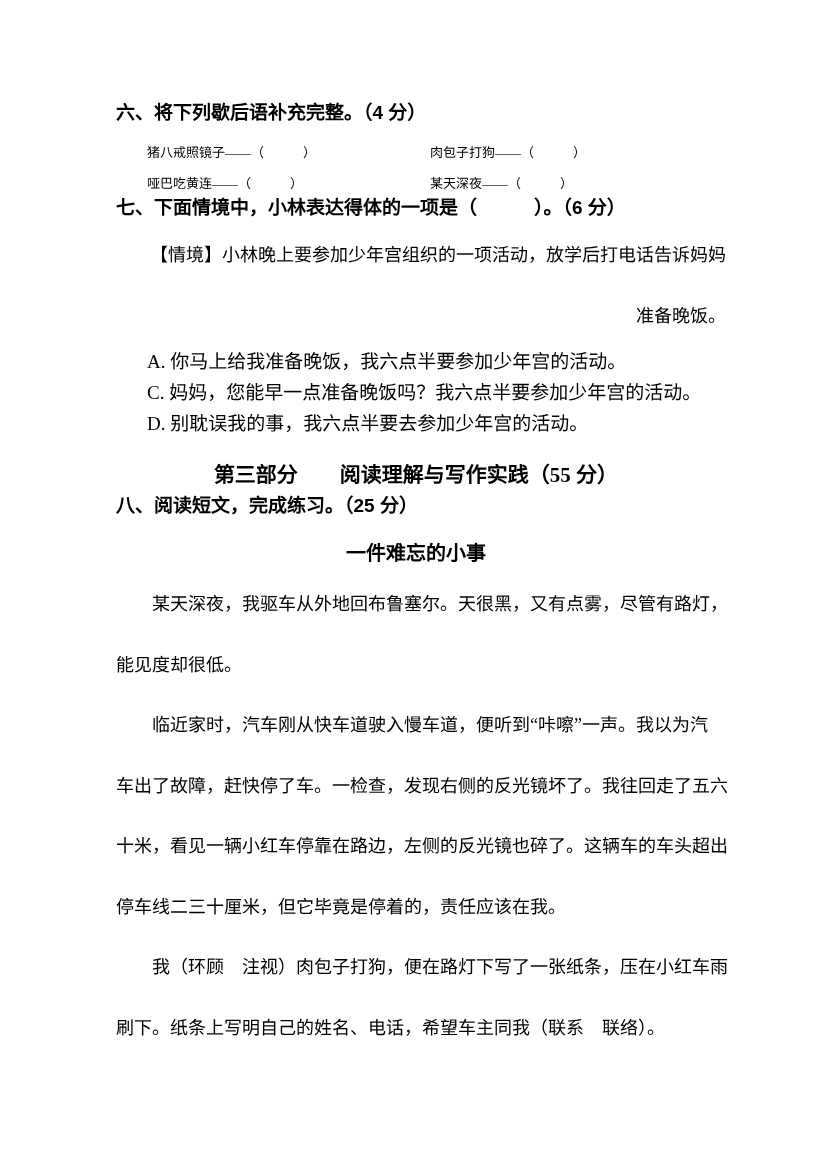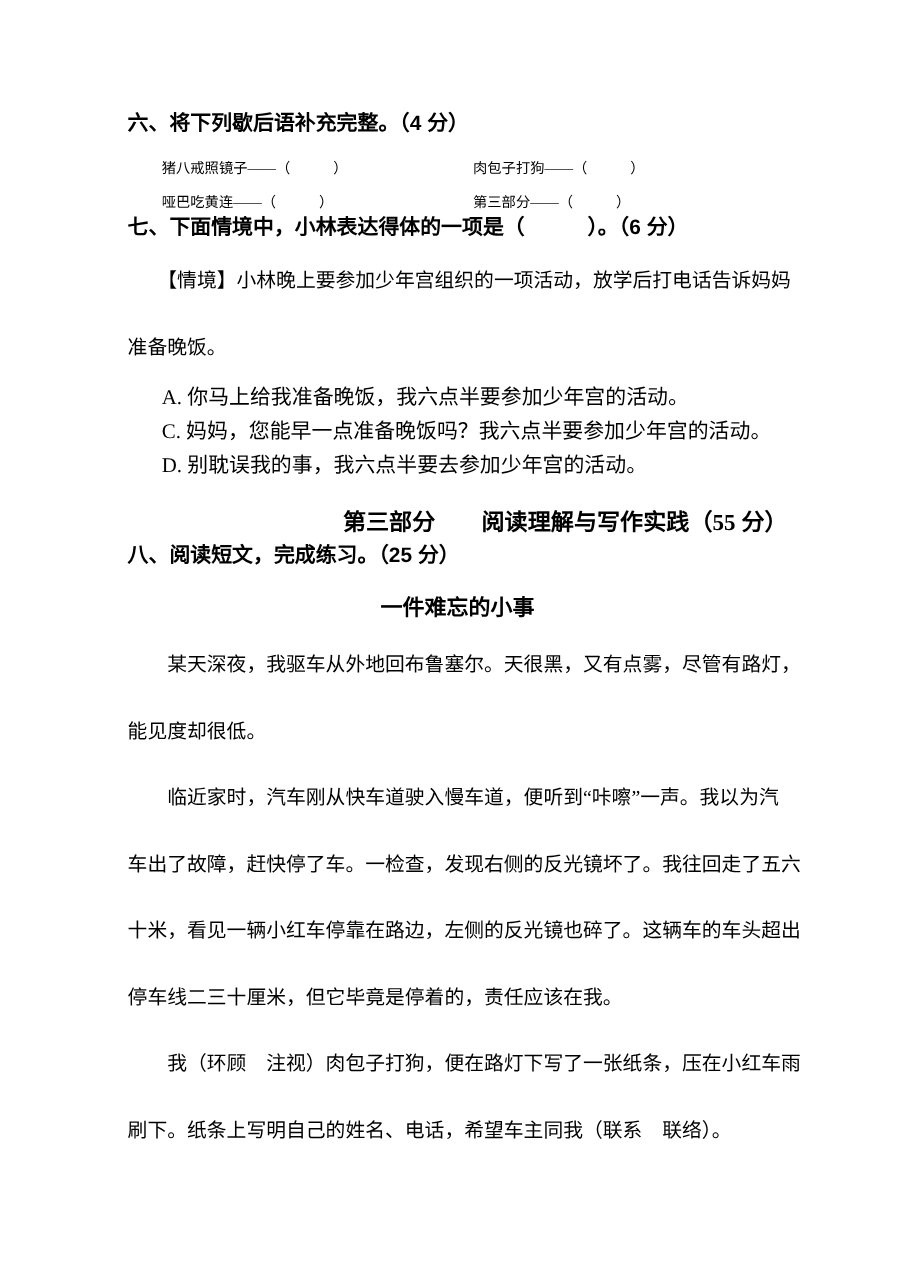--- a/index.html
+++ b/index.html
@@ -30,33 +30,33 @@
   .q6-rows {
     top: 137px; left: 147px; width: 600px;
     font-size: 13px; line-height: 31px;
   }
   .qrow { display: flex; white-space: nowrap; }
   .cell-l { width: 283px; flex: 0 0 283px; }
 
   
   .scenario {
     top: 225px; left: 116px; width: 610px;
-    font-size: 18px; line-height: 60.5px; white-space: nowrap;
+    font-size: 18px; line-height: 60.5px; white-space: nowrap; text-align: right;
   }
 
   
   .options {
     top: 346px; left: 147px; width: 580px;
     font-size: 19px; line-height: 31px; white-space: nowrap;
   }
 
   
   .part-heading {
     top: 462px; left: 116px; width: 600px;
-    text-align: right;
+    text-align: center;
     font-family: "Liberation Serif", serif;
     font-weight: bold; font-size: 21px; line-height: 26px;
     white-space: nowrap;
   }
 
   
   .passage-title {
     top: 541px; left: 116px; width: 600px;
     text-align: center;
     font-family: "Liberation Sans", sans-serif;
@@ -79,21 +79,21 @@
 
 <div id="q6-heading" class="block h-sans">六、将下列歇后语补充完整。（4 分）</div>
 
 <div class="block q6-rows">
     <div class="qrow">
     <span class="cell-l">猪八戒照镜子——（　　　）</span>
     <span class="cell-r">肉包子打狗——（　　　）</span>
   </div>
     <div class="qrow">
     <span class="cell-l">哑巴吃黄连——（　　　）</span>
-    <span class="cell-r">第三部分——（　　　）</span>
+    <span class="cell-r">某天深夜——（　　　）</span>
   </div>
   </div>
 
 <div id="q7-heading" class="block h-sans">七、下面情境中，小林表达得体的一项是（　　　）。（6 分）</div>
 
 <div class="block scenario">
     <div class="s-line">　　【情境】小林晚上要参加少年宫组织的一项活动，放学后打电话告诉妈妈</div>
     <div class="s-line">准备晚饭。</div>
   </div>
 

